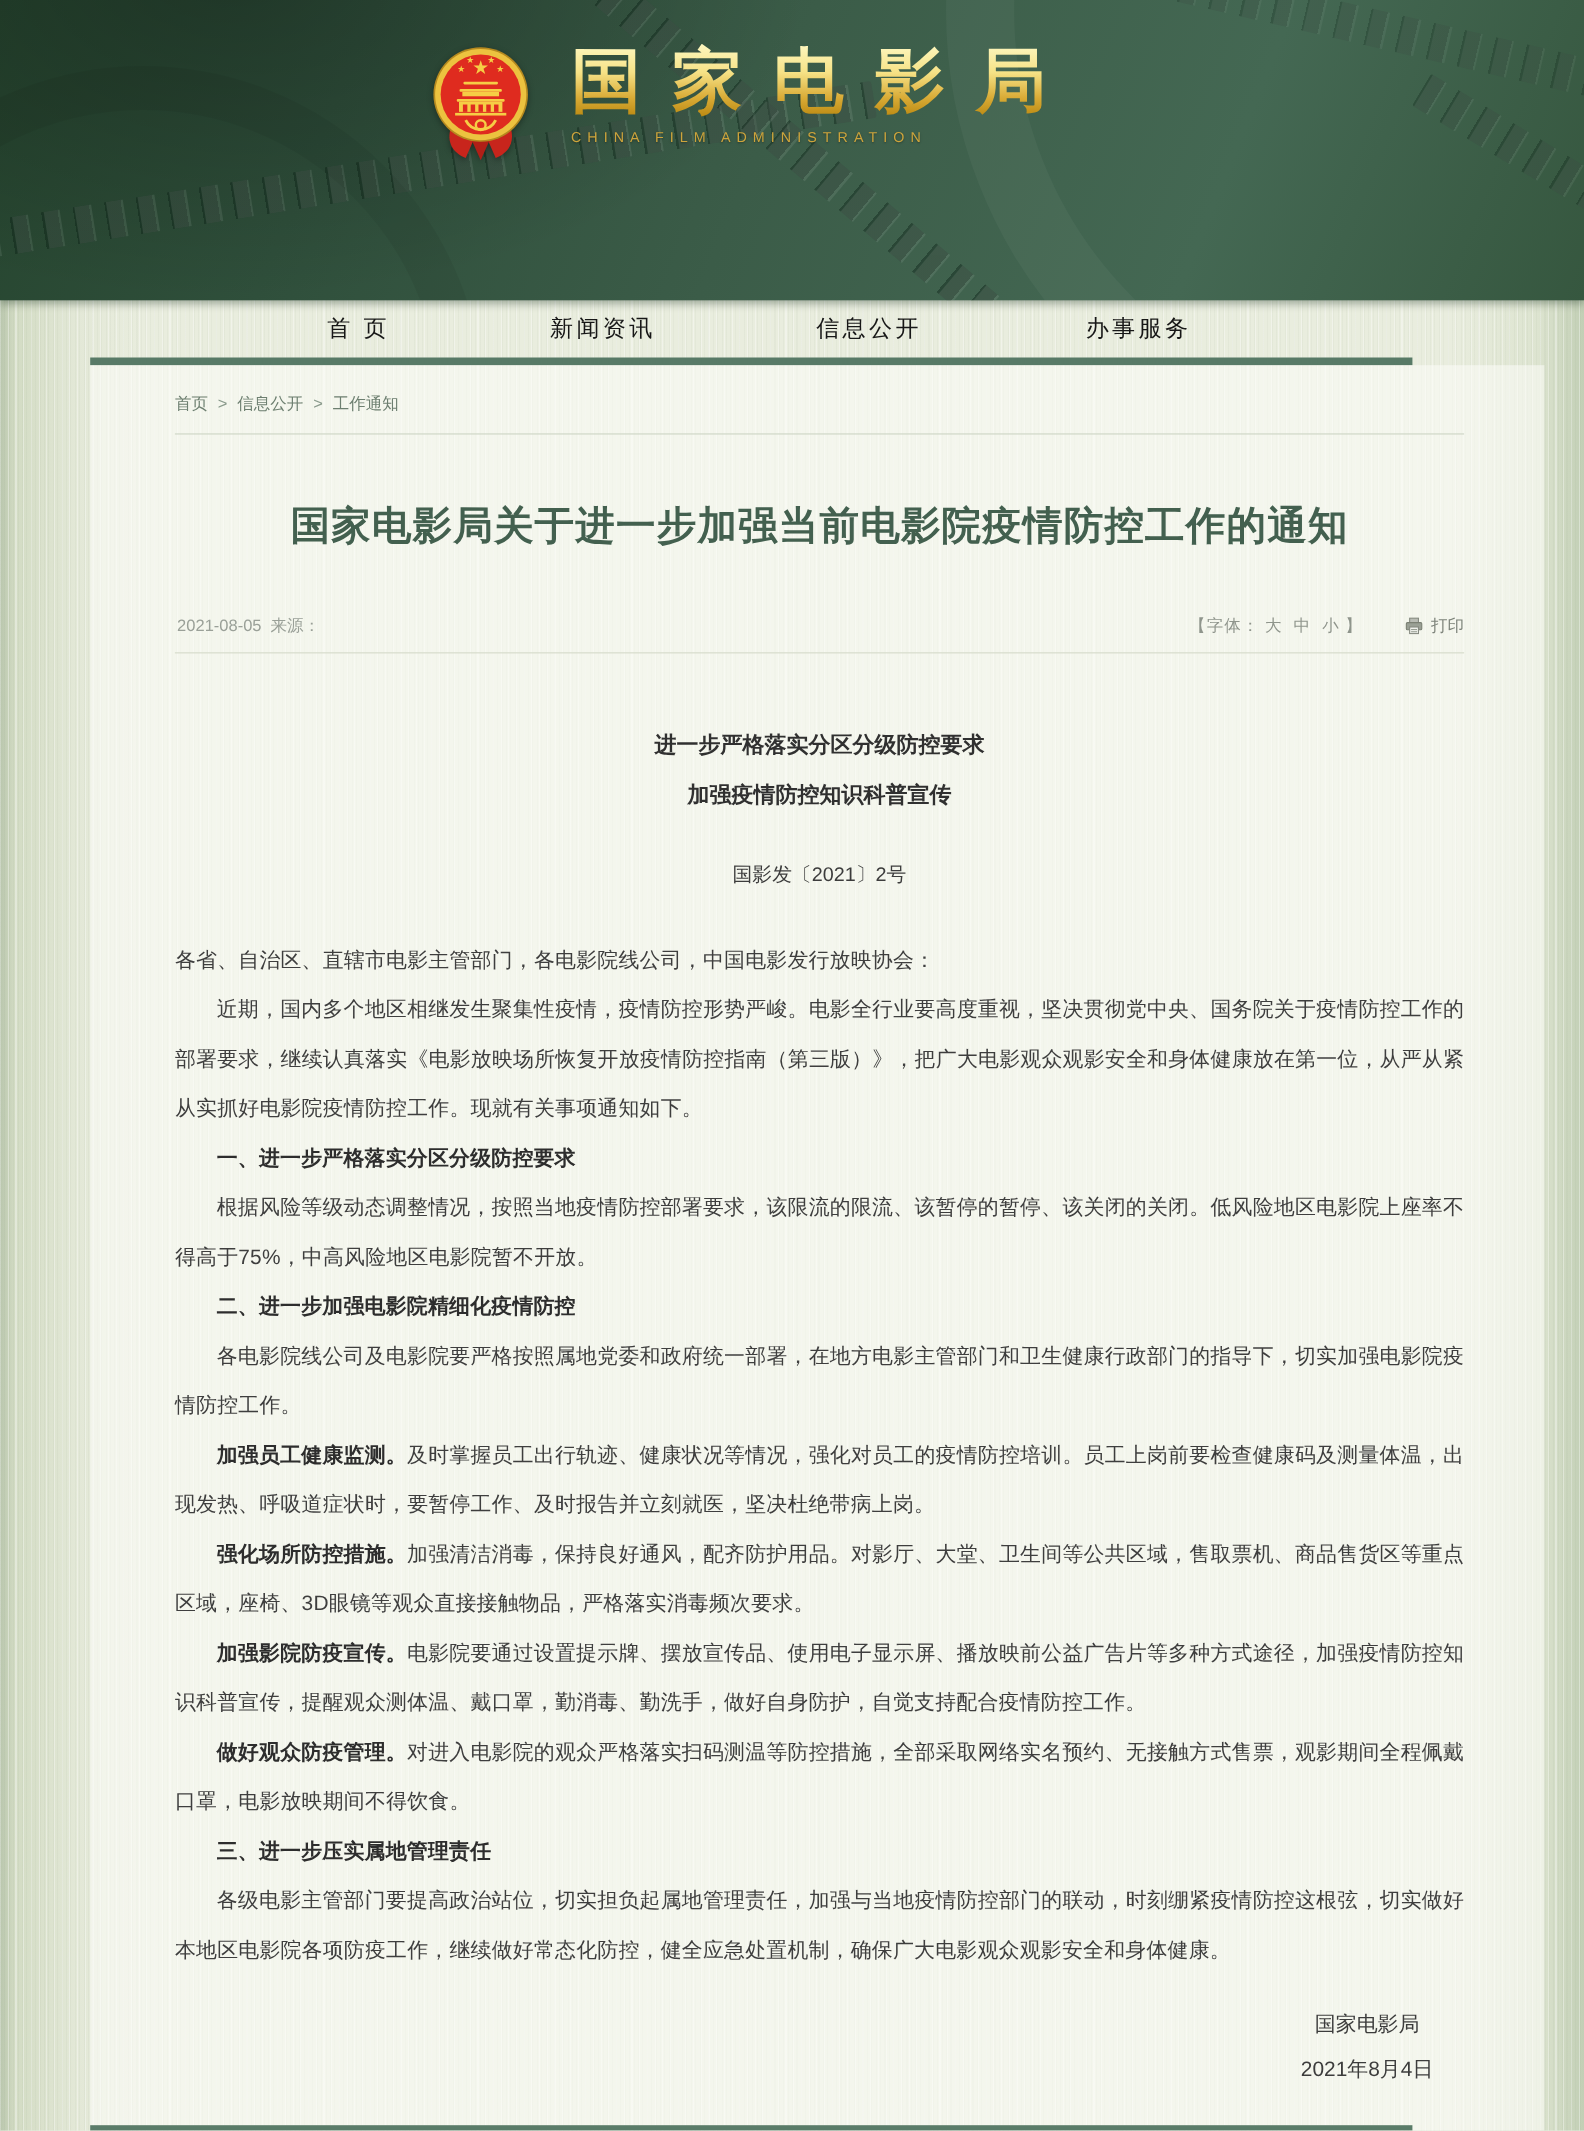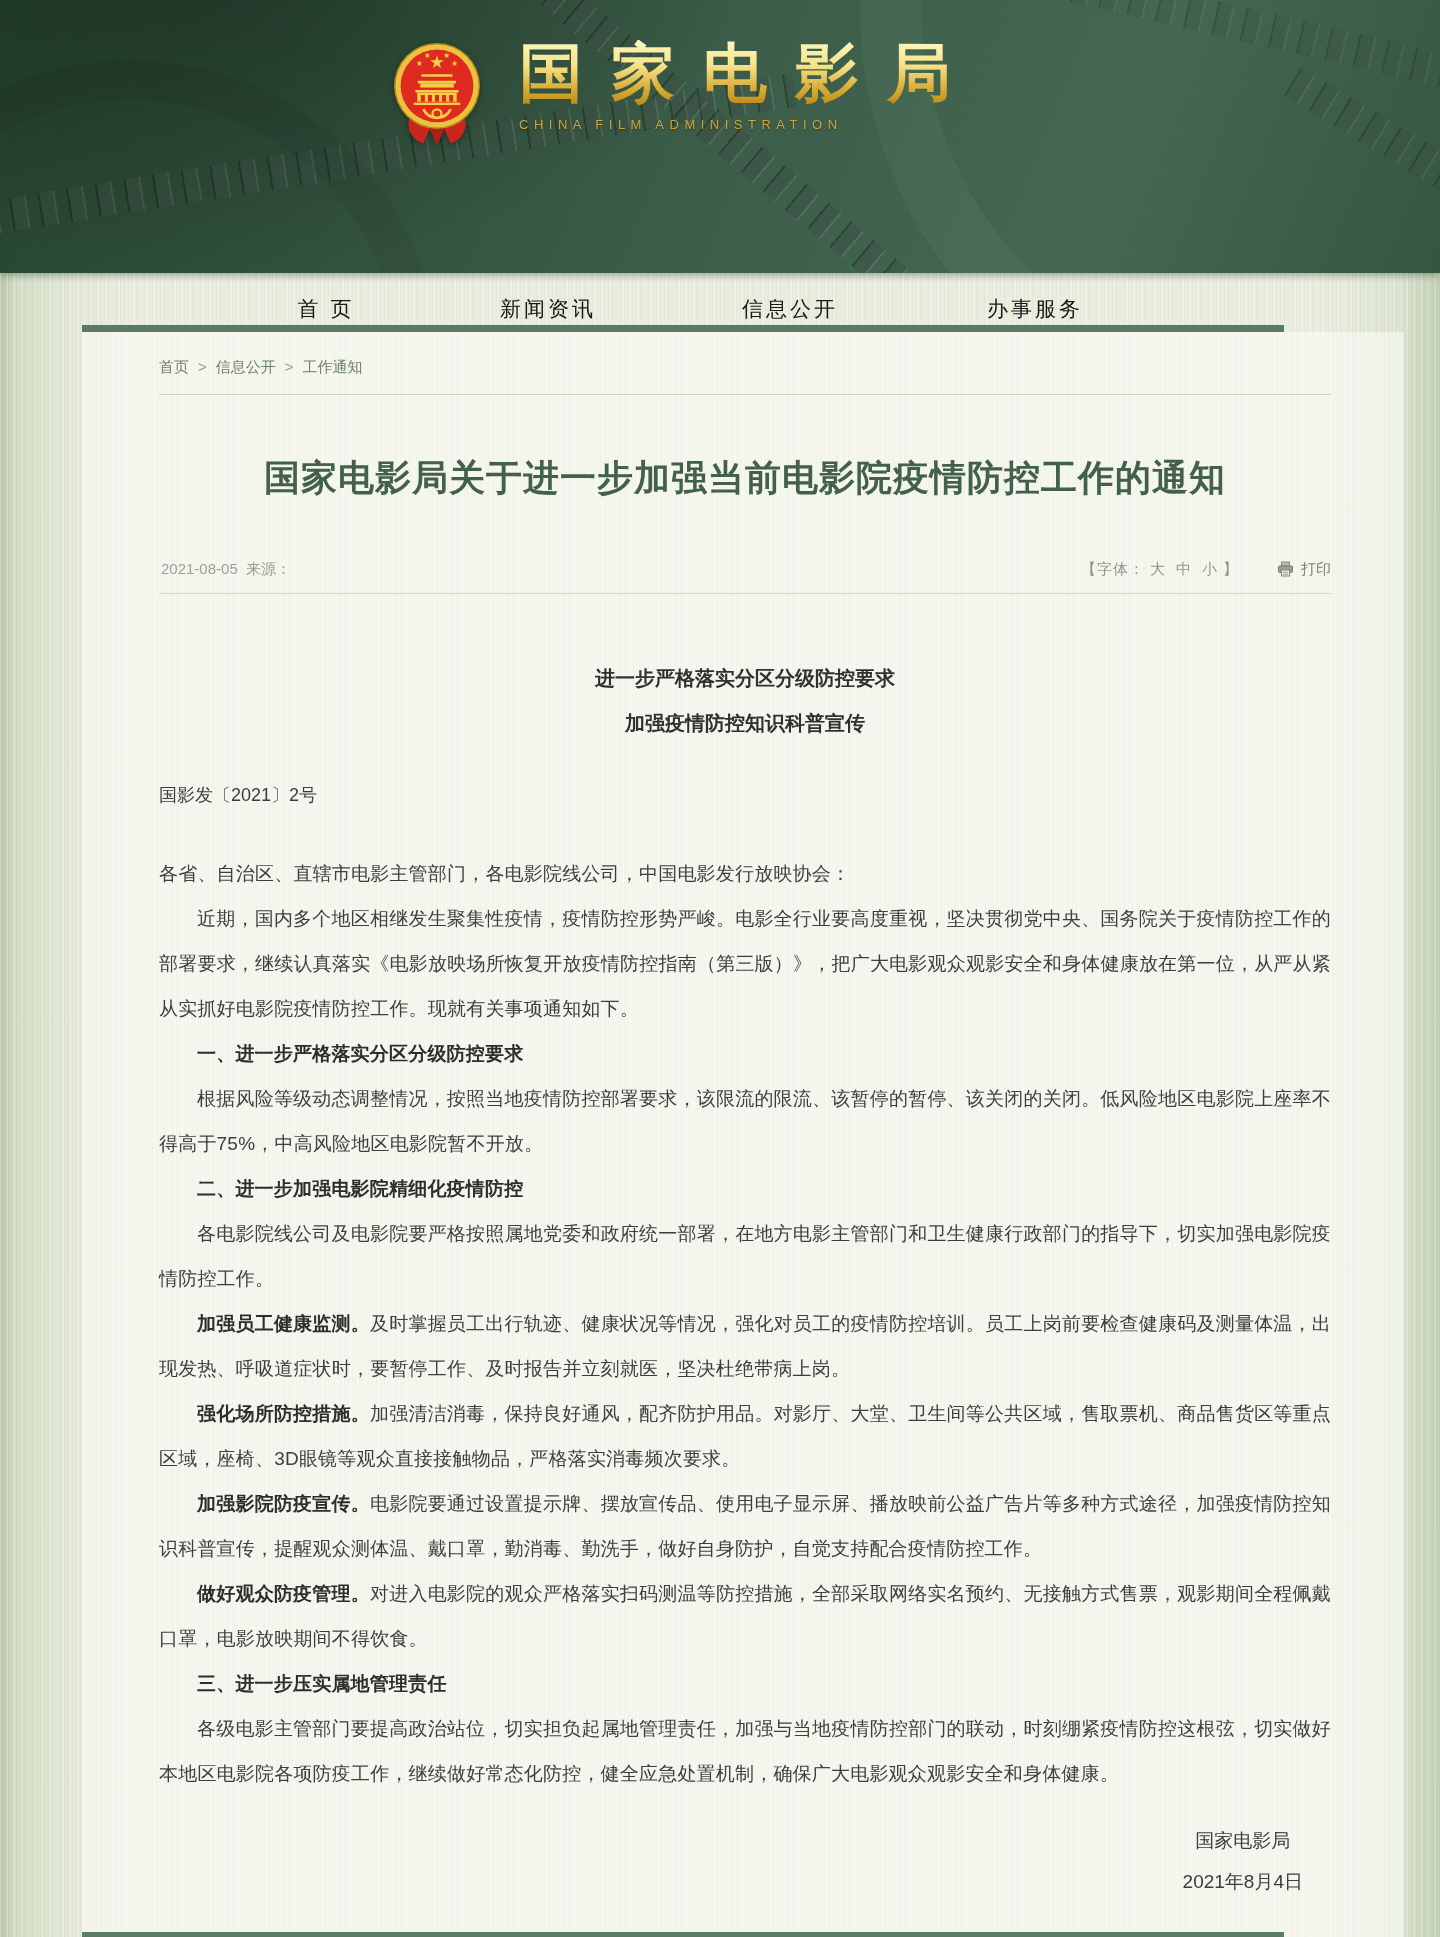--- a/index.html
+++ b/index.html
@@ -50,21 +50,21 @@
   }
   @supports ((-webkit-background-clip:text) or (background-clip:text)){
     .brand-cn{ color:transparent; text-shadow:none; }
   }
   .brand-en{
     margin-top:9px; font-size:13px; font-weight:normal; letter-spacing:5.5px;
     color:#cda43c; white-space:nowrap; text-shadow:0 1px 2px rgba(0,0,0,.35);
   }
 
   
-  .nav{ position:absolute; left:0; top:283px; width:1440px; height:40px; }
+  .nav{ position:absolute; left:0; top:273px; width:1440px; height:40px; }
   .nav a{
     position:absolute; top:0; transform:translateX(-50%); line-height:52px;
     font-size:21px; letter-spacing:3px; color:#171717; text-decoration:none; white-space:nowrap;
   }
   .nav a:nth-child(1){ left:326px; }
   .nav a:nth-child(2){ left:548px; }
   .nav a:nth-child(3){ left:790px; }
   .nav a:nth-child(4){ left:1035px; }
 
   
@@ -91,21 +91,21 @@
   .meta-r{ display:flex; align-items:center; }
   .fontsize{ color:#8f958c; letter-spacing:1px; }
   .fontsize a{ color:#8f958c; text-decoration:none; margin:0 5px; }
   .print{ display:inline-flex; align-items:center; margin-left:38px; cursor:pointer; color:#7d837a; }
   .print svg{ margin-right:7px; }
   .div2{ margin:13px 73px 0 77px; border-top:1px solid #d4dac9; }
 
   .art{ padding:0 73px 0 77px; color:#3e3e3e; }
   .dt{ text-align:center; font-size:20px; font-weight:bold; line-height:45px; color:#303030; }
   .dt-first{ margin-top:62px; }
-  .dn{ font-size:18px; line-height:45px; margin-top:27px; color:#3c3c3c; }
+  .dn{ text-align:center; font-size:18px; line-height:45px; margin-top:27px; color:#3c3c3c; }
 
   .body{ margin-top:33px; }
   .body p{
     font-size:19px; line-height:45px; text-align:justify; text-indent:2em;
     letter-spacing:.2px; color:#3e3e3e;
   }
   .body p.salutation{ text-indent:0; }
   .body p.sec{ font-weight:bold; color:#2d2d2d; }
   .body .lead{ font-weight:bold; color:#2d2d2d; }
 

